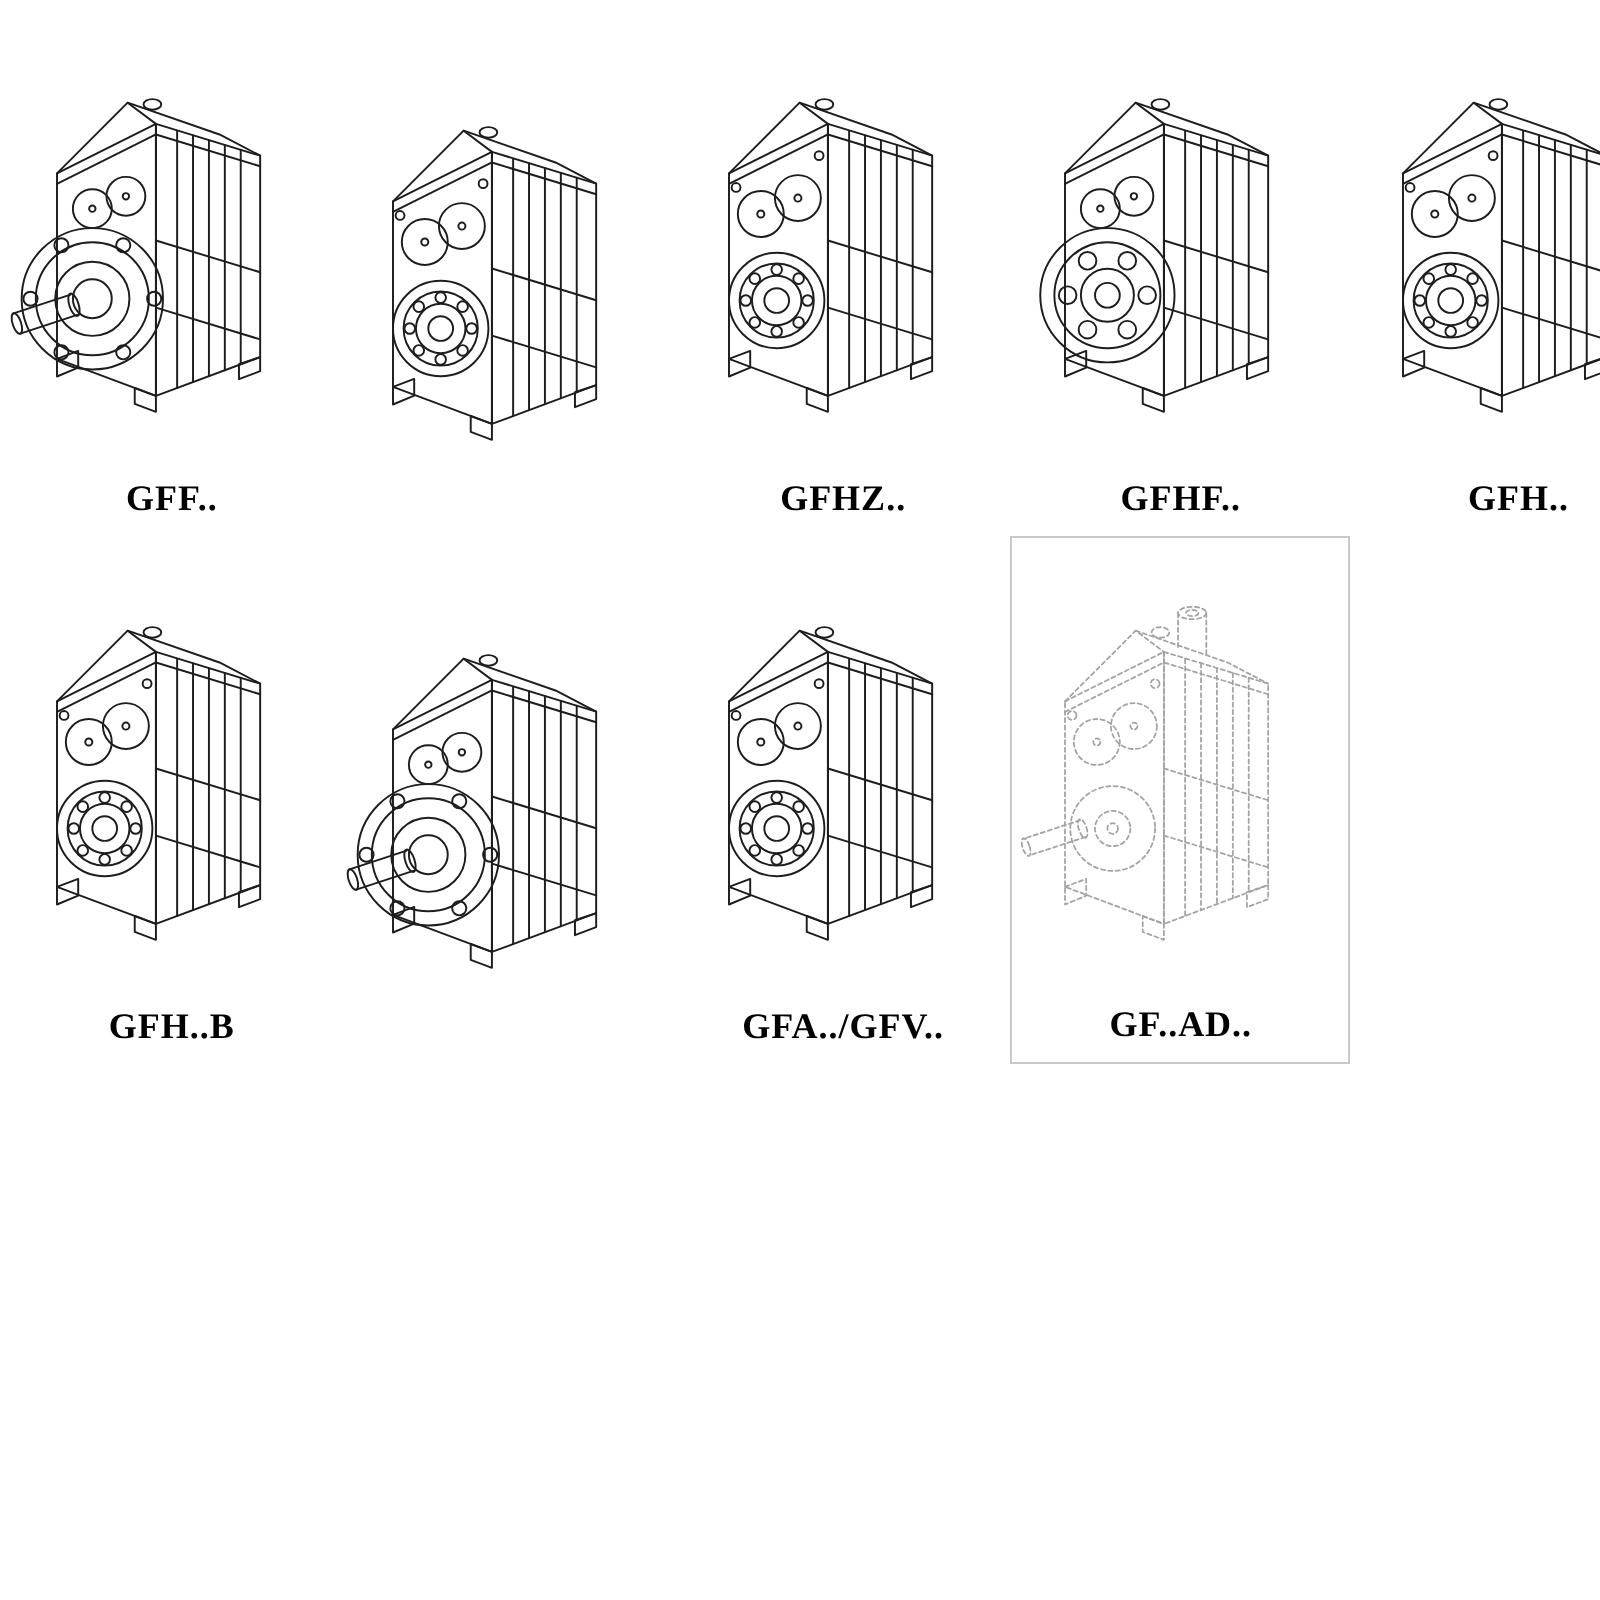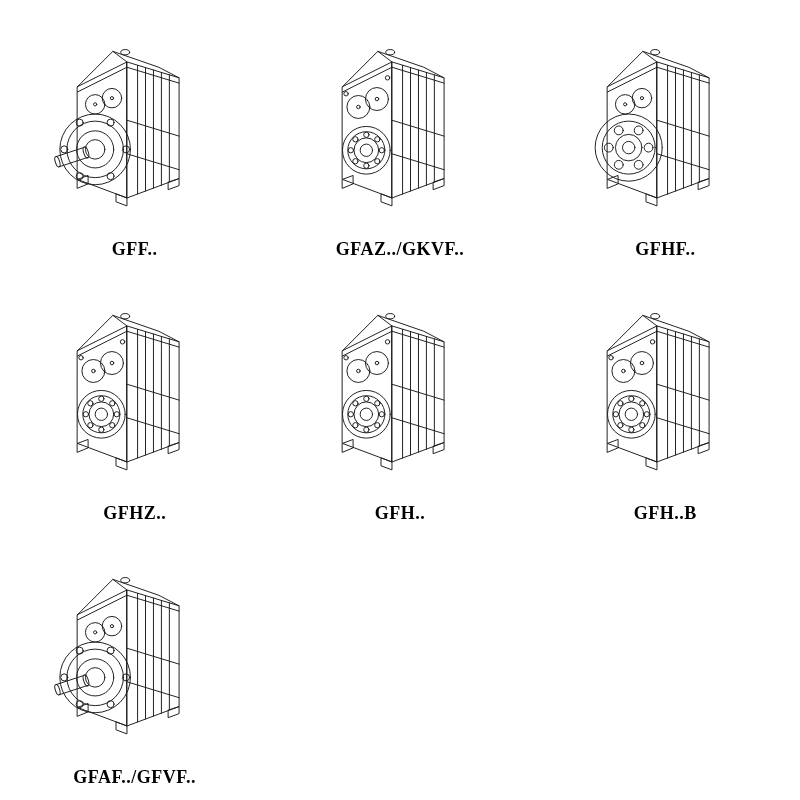--- a/index.html
+++ b/index.html
@@ -1,21 +1,21 @@
 <!DOCTYPE html>
 <html><head>
 <meta charset="utf-8">
 <style>
   * { margin:0; padding:0; box-sizing:border-box; }
   html,body { width:800px; height:800px; background:#ffffff; overflow:hidden; }
   .page {
     width:800px; height:800px;
     padding:4px 2px;
     display:grid;
-    grid-template-columns:repeat(3,1fr);
+    grid-template-columns:repeat(5,1fr);
     grid-template-rows:repeat(3,1fr);
   }
   .cell { display:flex; flex-direction:column; align-items:center; justify-content:flex-end; }
   .cell.boxed { border:1px solid #c9c9c9; }
   .drawing { flex:1; width:100%; display:flex; align-items:center; justify-content:center; }
   .drawing svg { height:212px; }
   .label {
     font-family:"Liberation Serif","DejaVu Serif",serif;
     font-weight:bold; font-size:18px; letter-spacing:.5px;
     color:#000; padding:0 0 8px; white-space:nowrap;
@@ -226,43 +226,42 @@
     </div>
     <figcaption class="label">GFF..</figcaption>
   </figure>
 
   <figure class="cell">
     <div class="drawing">
       <svg class="gb solid" viewBox="0 0 190 240" role="img" aria-label="GFAZ../GKVF..">
           <use href="#v-face-bores"></use>
         </svg>
     </div>
-    <figcaption class="label">GFAZ../GKVF..</figcaption>
+  </figure>
+
+  <figure class="cell">
+    <div class="drawing">
+      <svg class="gb solid" viewBox="0 0 190 240" role="img" aria-label="GFHZ..">
+          <use href="#v-face-bores"></use>
+        </svg>
+    </div>
+    <figcaption class="label">GFHZ..</figcaption>
   </figure>
 
   <figure class="cell">
     <div class="drawing">
       <svg class="gb solid" viewBox="0 0 190 240" role="img" aria-label="GFHF..">
           <use href="#v-flange-hollow"></use>
         </svg>
     </div>
     <figcaption class="label">GFHF..</figcaption>
   </figure>
 
   <figure class="cell">
     <div class="drawing">
-      <svg class="gb solid" viewBox="0 0 190 240" role="img" aria-label="GFHZ..">
-          <use href="#v-face-bores"></use>
-        </svg>
-    </div>
-    <figcaption class="label">GFHZ..</figcaption>
-  </figure>
-
-  <figure class="cell">
-    <div class="drawing">
       <svg class="gb solid" viewBox="0 0 190 240" role="img" aria-label="GFH..">
           <use href="#v-face-bores"></use>
         </svg>
     </div>
     <figcaption class="label">GFH..</figcaption>
   </figure>
 
   <figure class="cell">
     <div class="drawing">
       <svg class="gb solid" viewBox="0 0 190 240" role="img" aria-label="GFH..B">
@@ -273,19 +272,34 @@
   </figure>
 
 
 
   <figure class="cell">
     <div class="drawing">
       <svg class="gb solid" viewBox="0 0 190 240" role="img" aria-label="GFAF../GFVF..">
           <use href="#v-flange-shaft"></use>
         </svg>
     </div>
-    <figcaption class="label">GFAF../GFVF..</figcaption>
-  </figure>
-
-
-
+  </figure>
+
+  <figure class="cell">
+    <div class="drawing">
+      <svg class="gb solid" viewBox="0 0 190 240" role="img" aria-label="GFA../GFV..">
+          <use href="#v-face-bores"></use>
+        </svg>
+    </div>
+    <figcaption class="label">GFA../GFV..</figcaption>
+  </figure>
+
+
+  <figure class="cell boxed">
+    <div class="drawing">
+      <svg class="gb dashed" viewBox="0 0 190 240" role="img" aria-label="GF..AD..">
+          <use href="#v-shaft-plain"></use>
+        </svg>
+    </div>
+    <figcaption class="label">GF..AD..</figcaption>
+  </figure>
 
 </div>
 
 </body></html>

